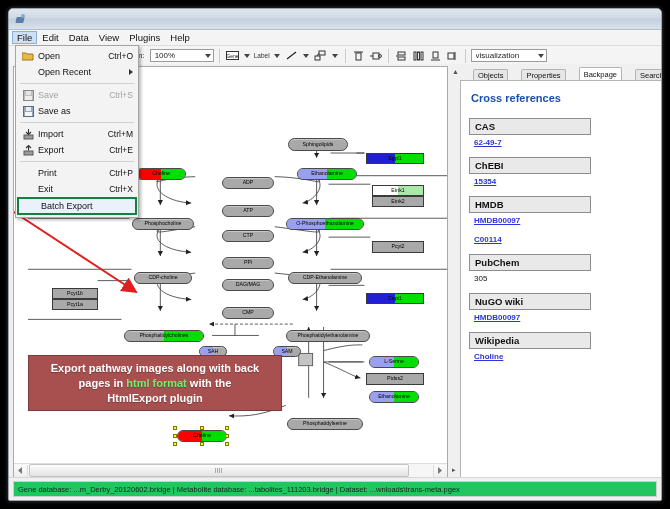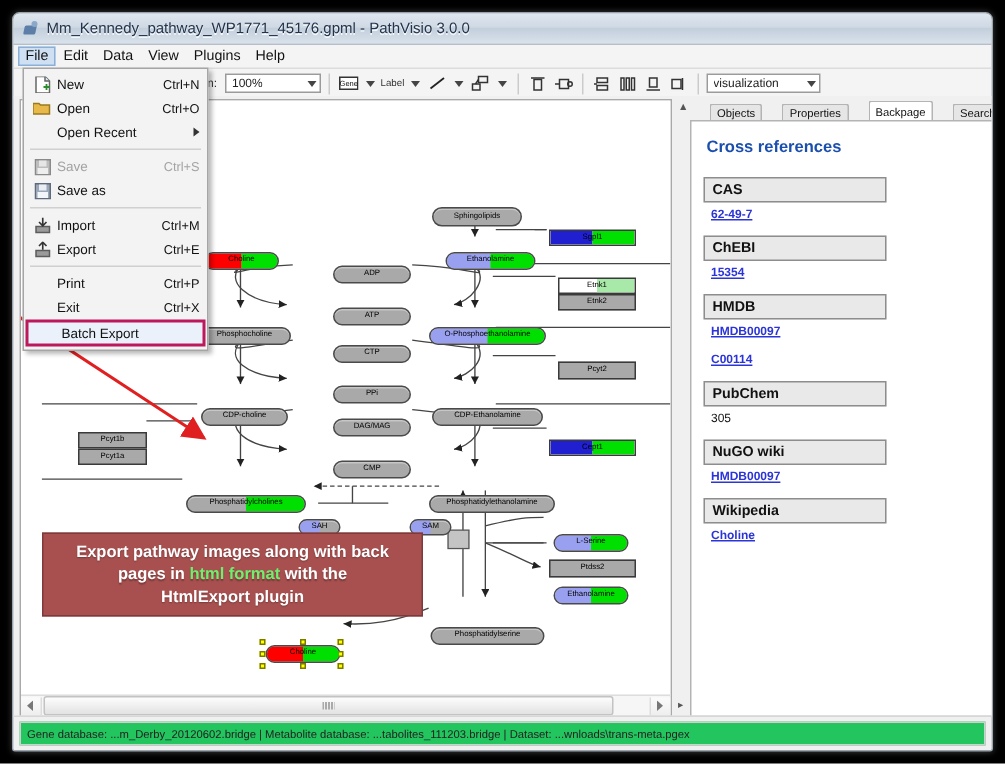--- a/index.html
+++ b/index.html
@@ -181,21 +181,21 @@
   .dd-label{font-size:9px;color:#111;flex:1 1 auto;}
   .dd-label.dim{color:#a3a3a3;}
   .dd-key{font-size:8.5px;color:#111;padding-right:5px;}
   .dd-key.dim{color:#a3a3a3;}
   .dd-sep{height:1px;background:#d0d0d0;margin:3px 4px;}
   .dd-sub{
     width:0;height:0;border-top:3px solid transparent;border-bottom:3px solid transparent;
     border-left:4px solid #333;margin-right:5px;
   }
   .dd-row.highlight{
-    border:2px solid #be185d;background:#eaf1fb;height:14px;margin:0 1px;
+    border:2px solid #15803d;background:#eaf1fb;height:14px;margin:0 1px;
   }
   
   .annot{
     position:absolute;left:14px;top:288px;width:254px;height:56px;
     background:#a85050;border:1px solid #7d3a3a;
     color:#fff;font-weight:bold;font-size:11px;line-height:15px;
     text-align:center;display:flex;align-items:center;justify-content:center;
     z-index:25;padding:2px 6px;box-sizing:border-box;
     text-shadow:0 1px 1px rgba(0,0,0,.3);
   }
@@ -222,21 +222,20 @@
     box-sizing:border-box;
   }
 </style>
 </head>
 <body>
 
 <div class="app-window">
 
   <div class="titlebar">
     <span class="title-icon"></span>
-    <span class="title-text">Mm_Kennedy_pathway_WP1771_45176.gpml - PathVisio 3.0.0</span>
   </div>
 
   <div class="menubar">
     <span class="menu-item open">File</span>
     <span class="menu-item">Edit</span>
     <span class="menu-item">Data</span>
     <span class="menu-item">View</span>
     <span class="menu-item">Plugins</span>
     <span class="menu-item">Help</span>
   </div>
@@ -588,31 +587,20 @@
     </div>
   </div>
 
   <div class="statusbar">
     <div class="status-inner">Gene database: ...m_Derby_20120602.bridge | Metabolite database: ...tabolites_111203.bridge | Dataset: ...wnloads\trans-meta.pgex</div>
   </div>
 
   <div class="dropdown" id="filemenu">
       <div class="dd-row">
         <span class="dd-ico">
-          <svg width="11" height="11" viewBox="0 0 11 11">
-            <path d="M1,0 h6 l3,3 v8 h-9 z" fill="#fff" stroke="#666"></path>
-            <path d="M7,0 v3 h3" fill="#dce9f7" stroke="#666"></path>
-            <path d="M8,5 v4 M6,7 h4" stroke="#2a8f2a" stroke-width="1.2"></path>
-          </svg>
-        </span>
-        <span class="dd-label">New</span>
-        <span class="dd-key">Ctrl+N</span>
-      </div>
-      <div class="dd-row">
-        <span class="dd-ico">
           <svg width="12" height="10" viewBox="0 0 12 10">
             <path d="M0,2 h4 l1,1 h6 v6 h-11 z" fill="#e8b84b" stroke="#9a7a1f"></path>
           </svg>
         </span>
         <span class="dd-label">Open</span>
         <span class="dd-key">Ctrl+O</span>
       </div>
       <div class="dd-row">
         <span class="dd-ico"></span>
         <span class="dd-label">Open Recent</span>

